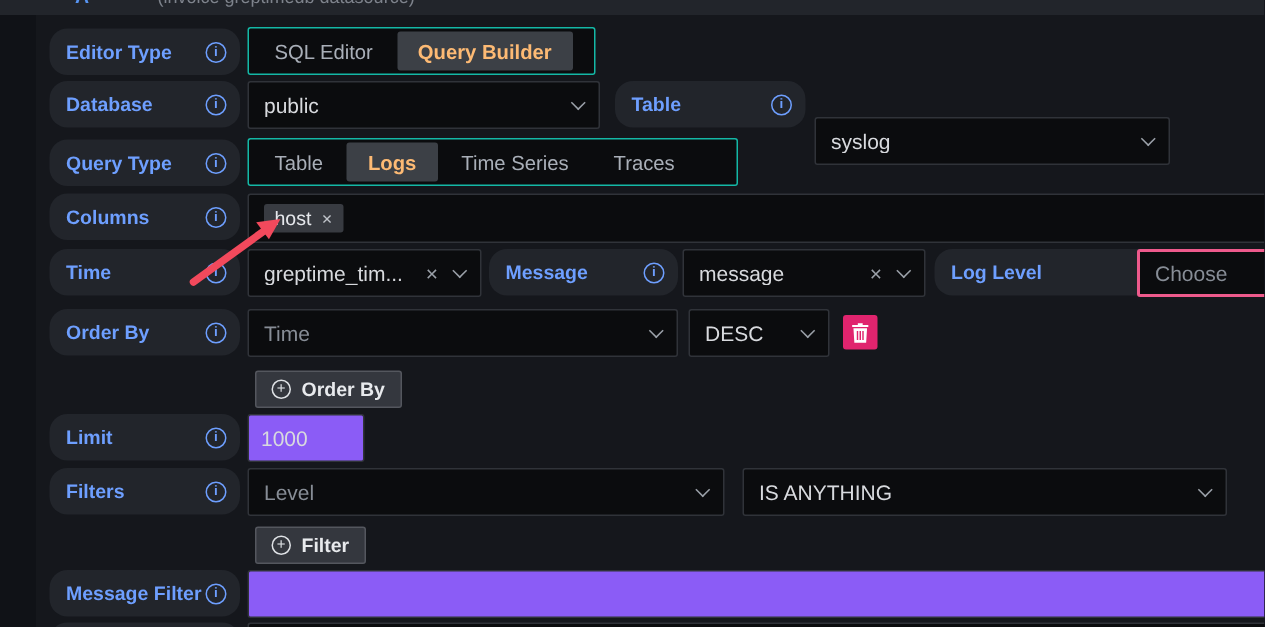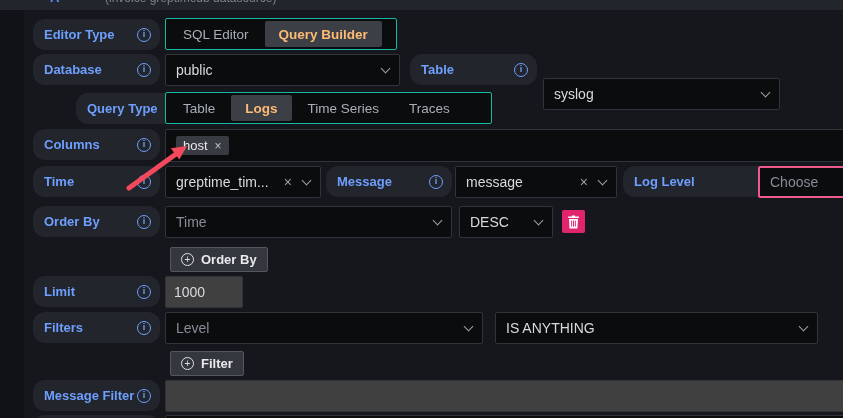--- a/index.html
+++ b/index.html
@@ -32,21 +32,21 @@
   .radio-group{position:absolute;height:32px;background:#0b0c0e;border:1px solid #14b8a6;border-radius:2px;
                display:flex;align-items:center;padding:0 3px;gap:2px;}
   .chip{height:26px;display:flex;align-items:center;padding:0 14px;border-radius:2px;
         color:#a9afb8;font-size:13.5px;cursor:pointer;white-space:nowrap;}
   .chip.sel{background:#3c4046;color:#fdba74;font-weight:700;}
 
   .tag{background:#383b41;border-radius:2px;display:flex;align-items:center;gap:7px;
        padding:2px 7px;font-size:13px;color:#e6e8ec;}
   .tag .x-icon{margin:0;font-size:12px;color:#c0c4ca;}
 
-  .text-input{position:absolute;height:32px;background:#404040;border:1px solid #303339;border-radius:2px;
+  .text-input{position:absolute;height:32px;background:#8b5cf6;border:1px solid #303339;border-radius:2px;
               color:#d8dade;font-size:14px;padding:0 8px;outline:none;}
 
   .addbtn{position:absolute;height:25px;background:#34373e;border:1px solid #54575e;border-radius:2px;
           display:inline-flex;align-items:center;gap:7px;padding:0 10px;color:#e8eaed;
           font-size:13px;font-weight:600;cursor:pointer;}
   .plus-circle{width:13px;height:13px;border:1.4px solid #dfe2e6;border-radius:50%;
                display:grid;place-items:center;font-size:10px;font-weight:400;color:#dfe2e6;line-height:1;}
 
   .trash-btn{position:absolute;left:562px;top:210px;width:23px;height:23px;background:#e0246e;
              border:none;border-radius:2px;display:grid;place-items:center;cursor:pointer;padding:0;}
@@ -87,21 +87,21 @@
   </div>
   <div class="flabel" style="left:410px;top:54px;">
     <span>Table</span>
     <span class="info-icon">i</span>
   </div>
   <div class="field" style="left:543px;top:54px;width:237px;margin-top:24px;">
     <span class="value">syslog</span>
     <span class="chev"></span>
   </div>
 
-  <div class="flabel" style="left:33px;top:93px;margin-left:43px;">
+  <div class="flabel" style="left:33px;top:93px;">
     <span>Query Type</span>
     <span class="info-icon">i</span>
   </div>
   <div class="radio-group" style="left:165px;top:92px;width:327px;">
     <div class="chip">Table</div>
     <div class="chip sel">Logs</div>
     <div class="chip">Time Series</div>
     <div class="chip">Traces</div>
   </div>
 

